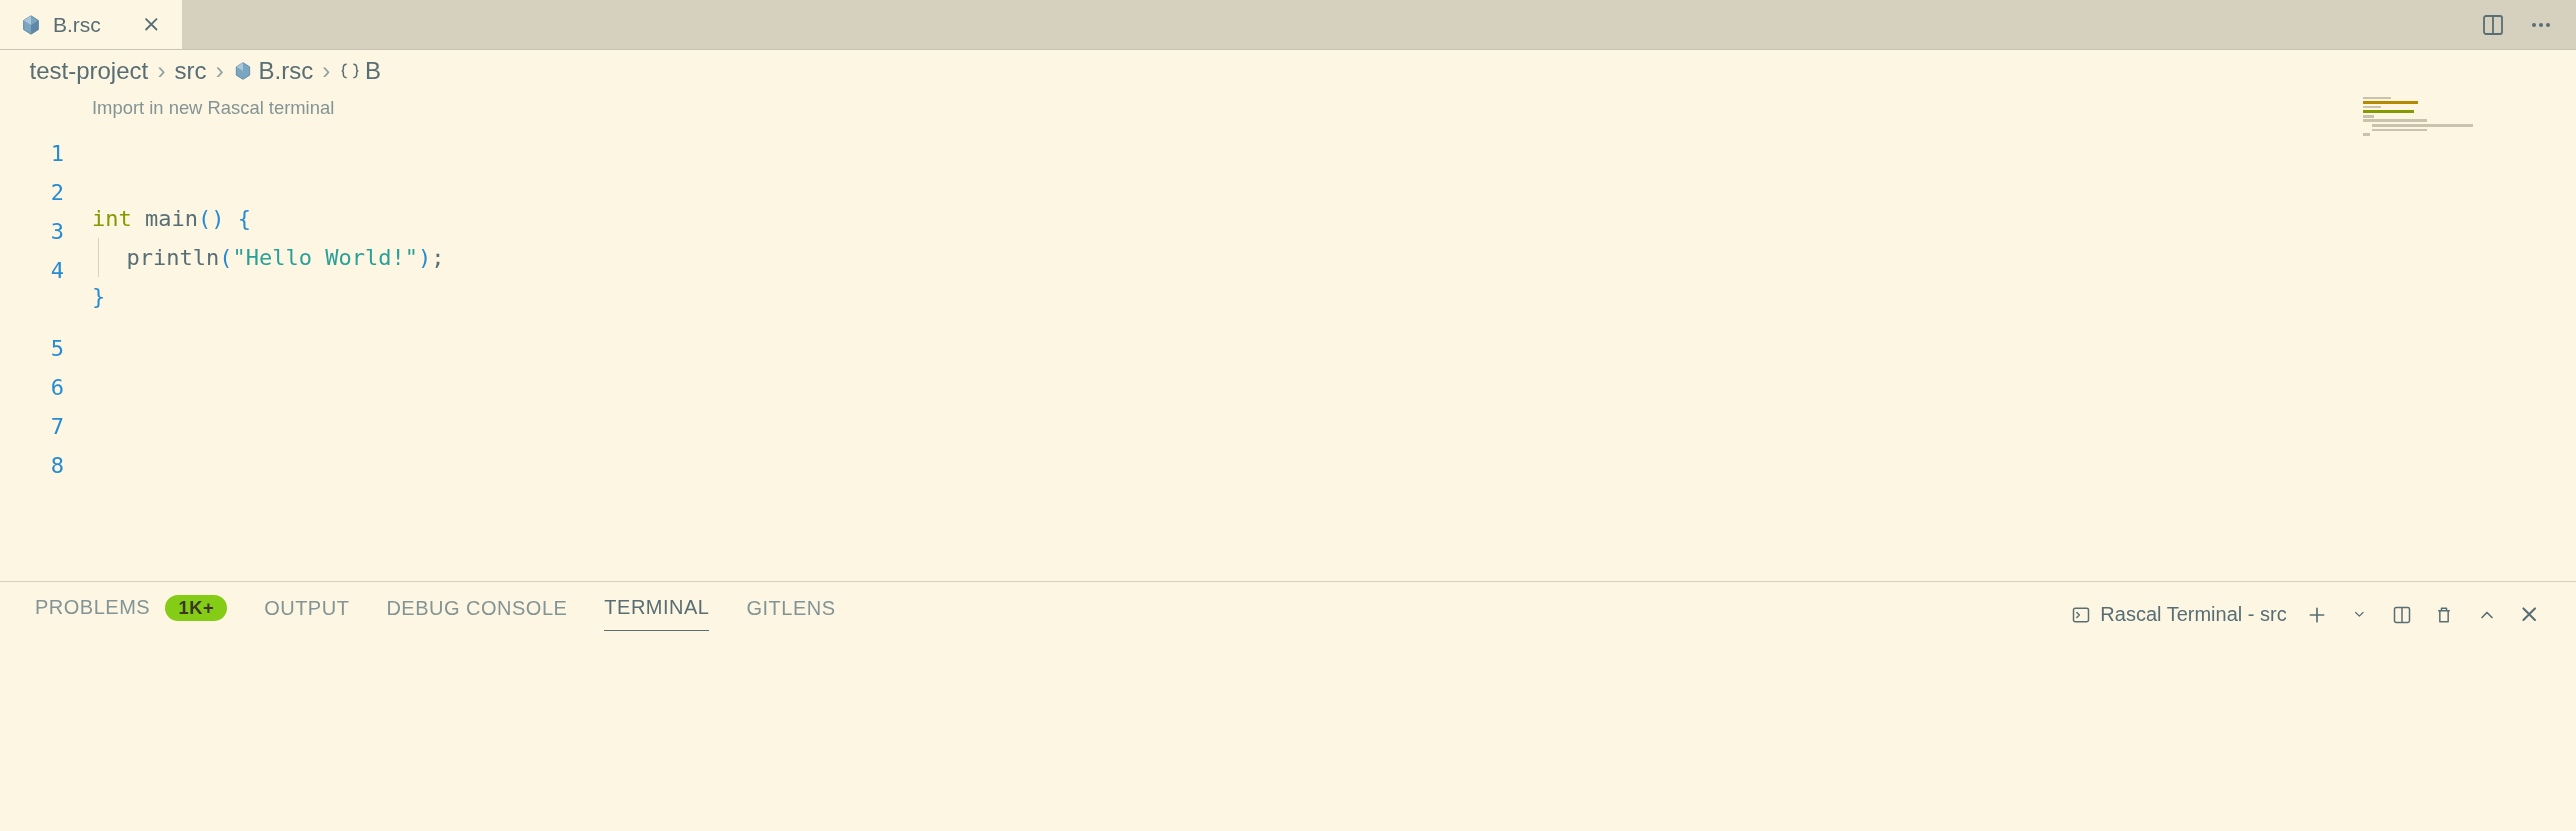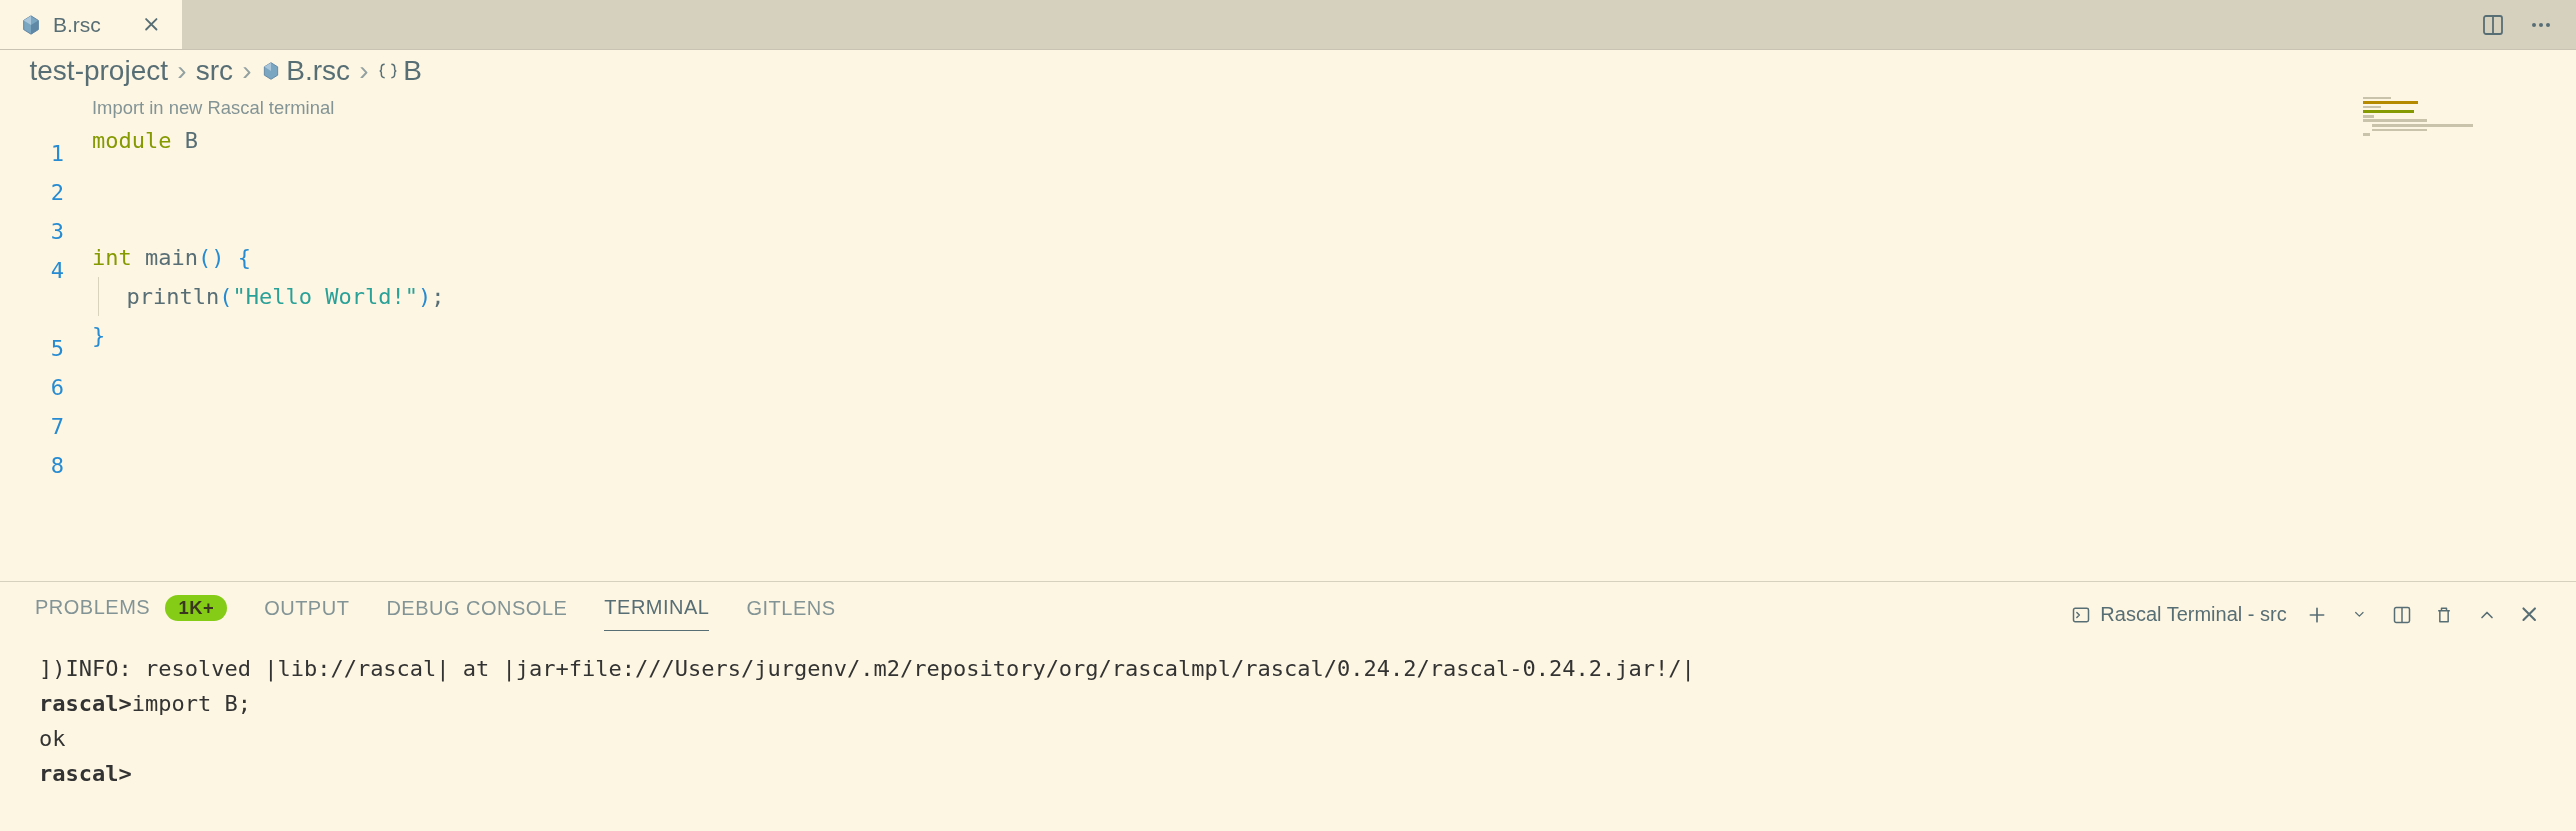--- a/index.html
+++ b/index.html
@@ -53,21 +53,21 @@
     cursor: pointer;
   }
 
   
   .breadcrumb {
     display: flex;
     align-items: center;
     gap: 5.5px;
     height: 41px;
     padding: 0 29.5px;
-    font-size: 28px;
+    font-size: 24px;
     color: #586e75;
     background: #fdf6e3;
   }
   .breadcrumb .sep { color: #93a1a1; padding: 0 3.7px; }
   .crumb-icon { display: inline-flex; align-items: center; }
 
   
   .editor-wrap {
     position: relative;
     display: flex;
@@ -277,21 +277,20 @@
     <div class="ln">5</div>
     <div class="ln">6</div>
     <div class="ln">7</div>
     <div class="ln">8</div>
   </div>
 
   <div class="code">
 
     <div class="code-lens">Import in new Rascal terminal</div>
 
-    <div class="code-line"><span class="tok-kw">module</span><span class="tok-name"> B</span></div>
 
     <div class="code-line"></div>
 
 
     <div class="code-line"></div>
 
 
     <div class="code-line"><span class="tok-kw">int</span><span class="tok-name"> main</span><span class="tok-brace">(</span><span class="tok-brace">)</span><span class="tok-brace"> {</span></div>
 
     <div class="code-line"><span class="indent-guide"></span><span class="tok-name">println</span><span class="tok-brace">(</span><span class="tok-str">"Hello World!"</span><span class="tok-brace">)</span><span class="tok-semi">;</span></div>
@@ -361,20 +360,14 @@
           </svg>
       </span>
       <span class="panel-iconbtn">
         <svg width="18.4" height="18.4" viewBox="0 0 16 16">
             <path d="M3 3 L13 13 M13 3 L3 13" stroke="#586e75" stroke-width="1.8" stroke-linecap="round"></path>
           </svg>
       </span>
     </div>
   </div>
 
-  <div class="terminal-body">
-    <div class="tl">])INFO: resolved |lib://rascal| at |jar+file:///Users/jurgenv/.m2/repository/org/rascalmpl/rascal/0.24.2/rascal-0.24.2.jar!/|</div>
-    <div class="tl"><span class="bold">rascal&gt;</span><span>import B;</span></div>
-    <div class="tl">ok</div>
-    <div class="tl"><span class="bold">rascal&gt;</span></div>
-  </div>
 </div>
 
 
 </body></html>

